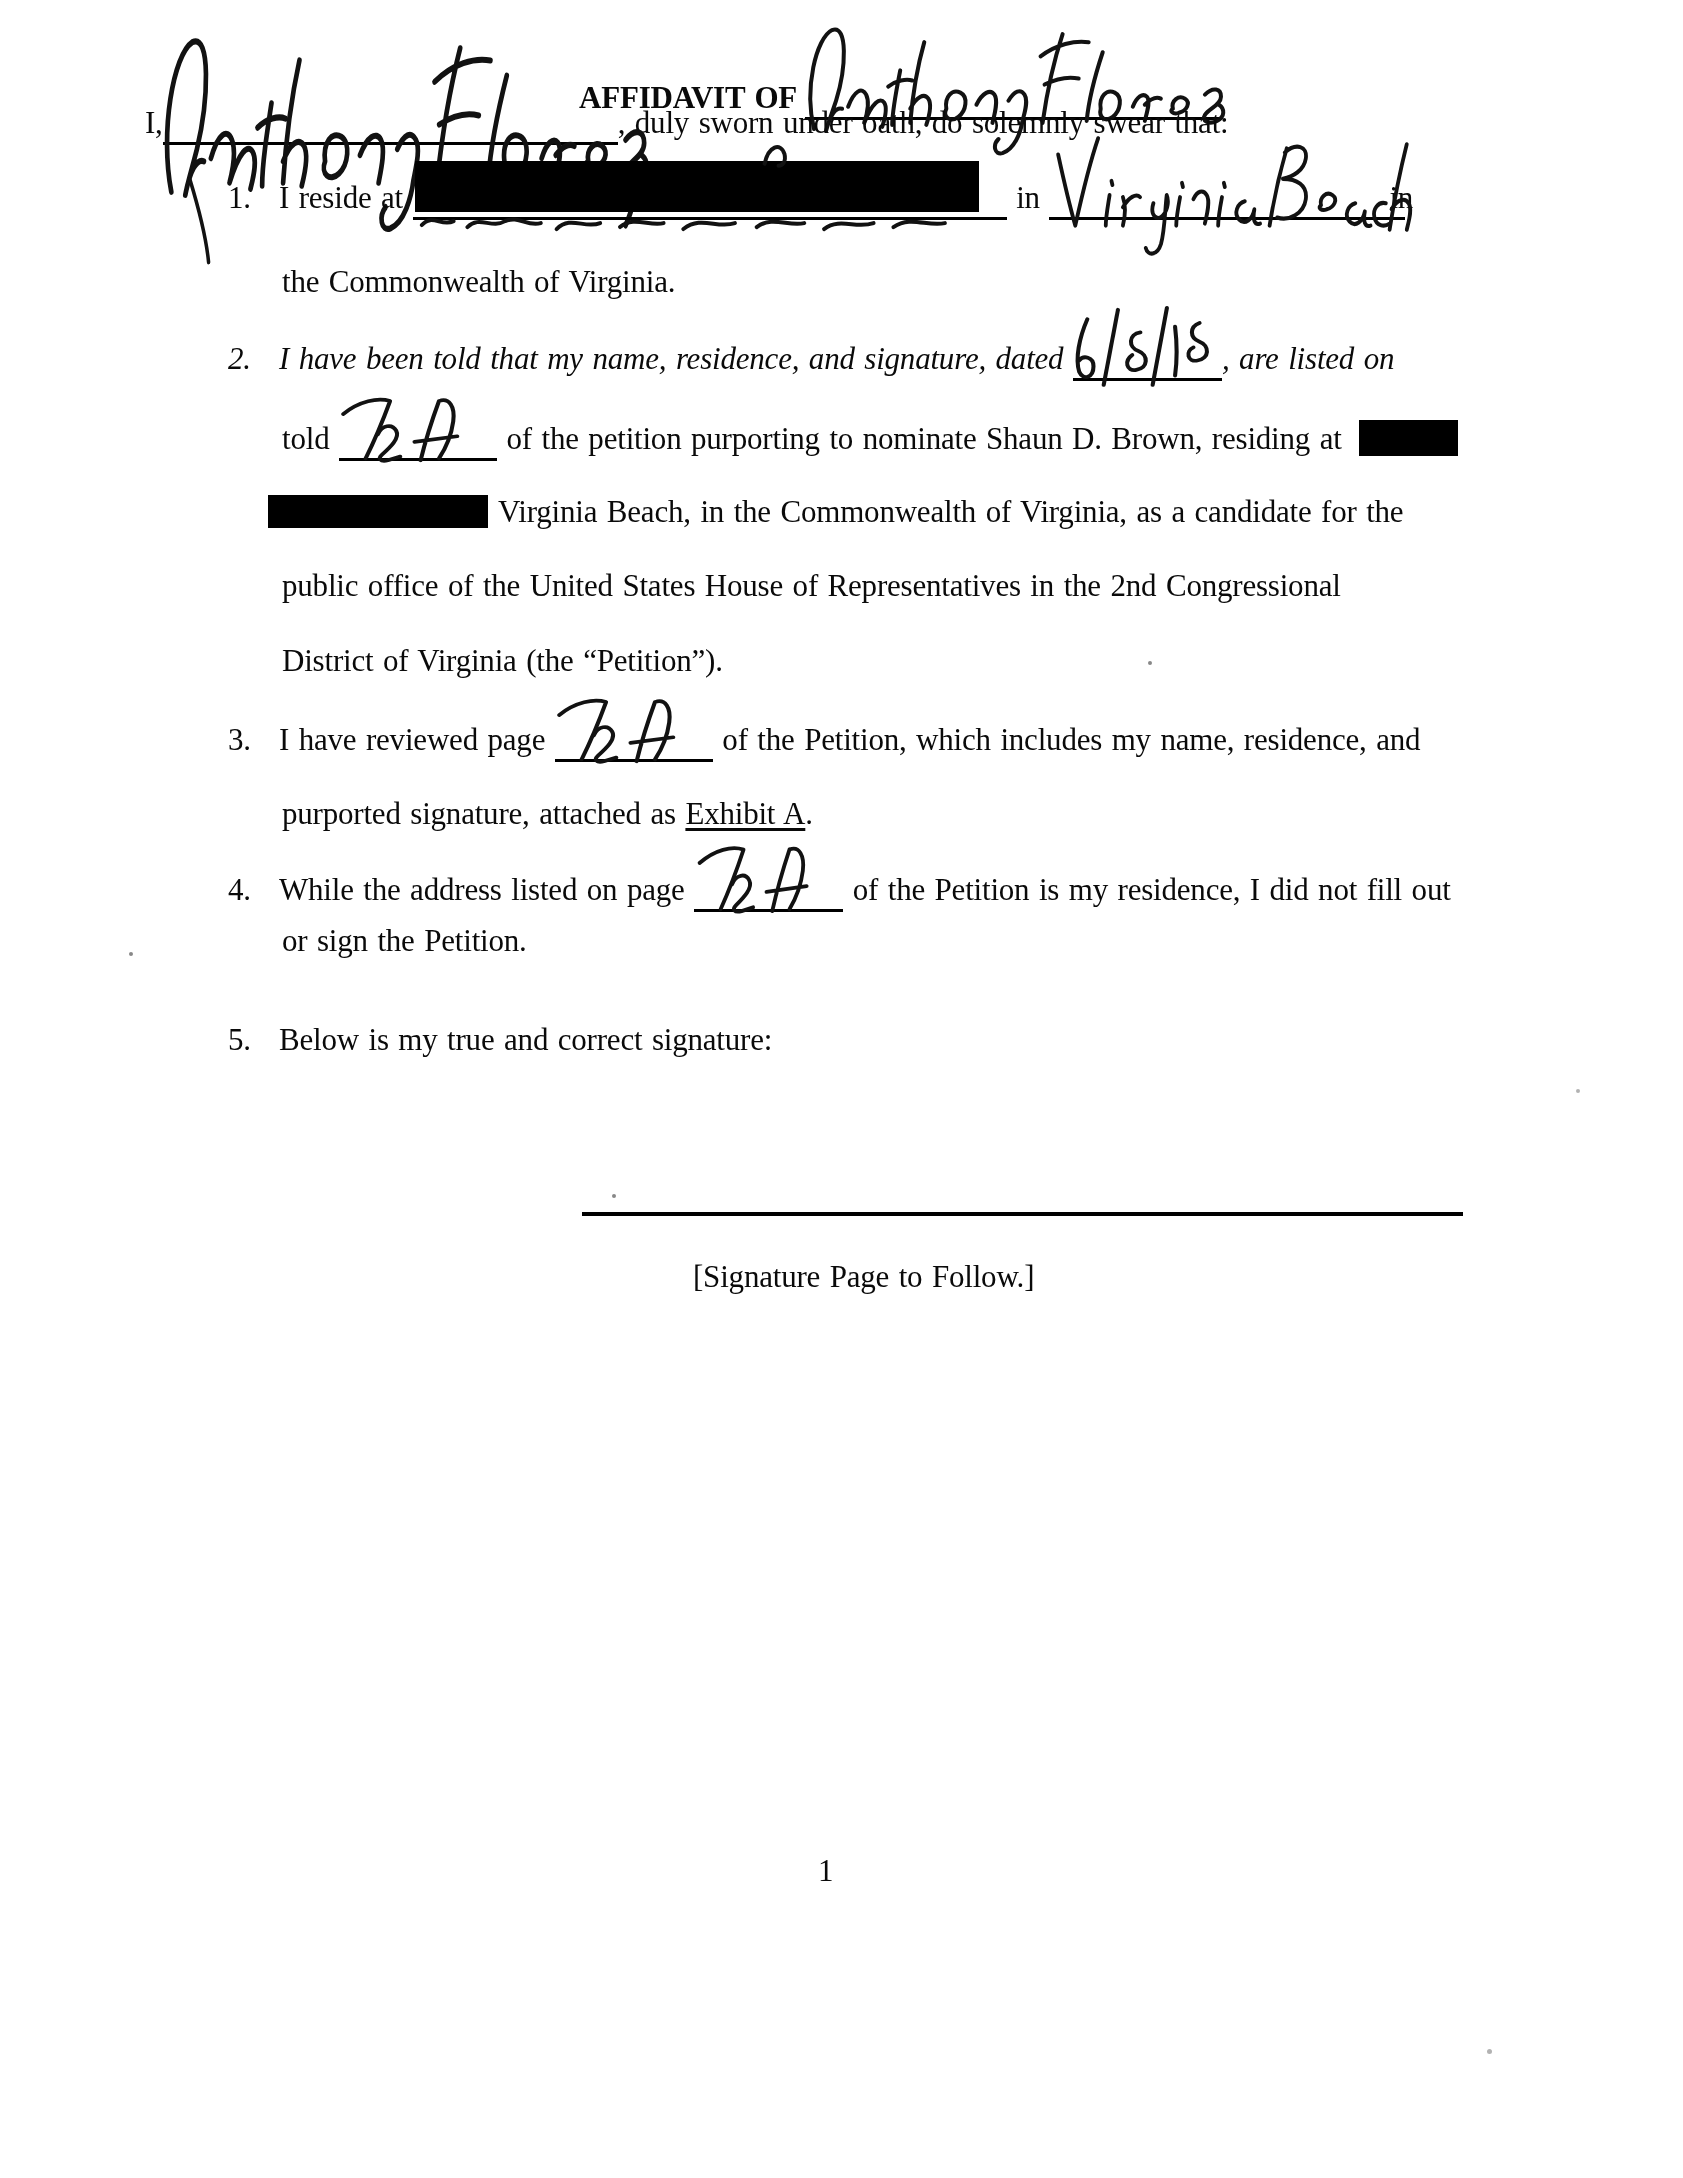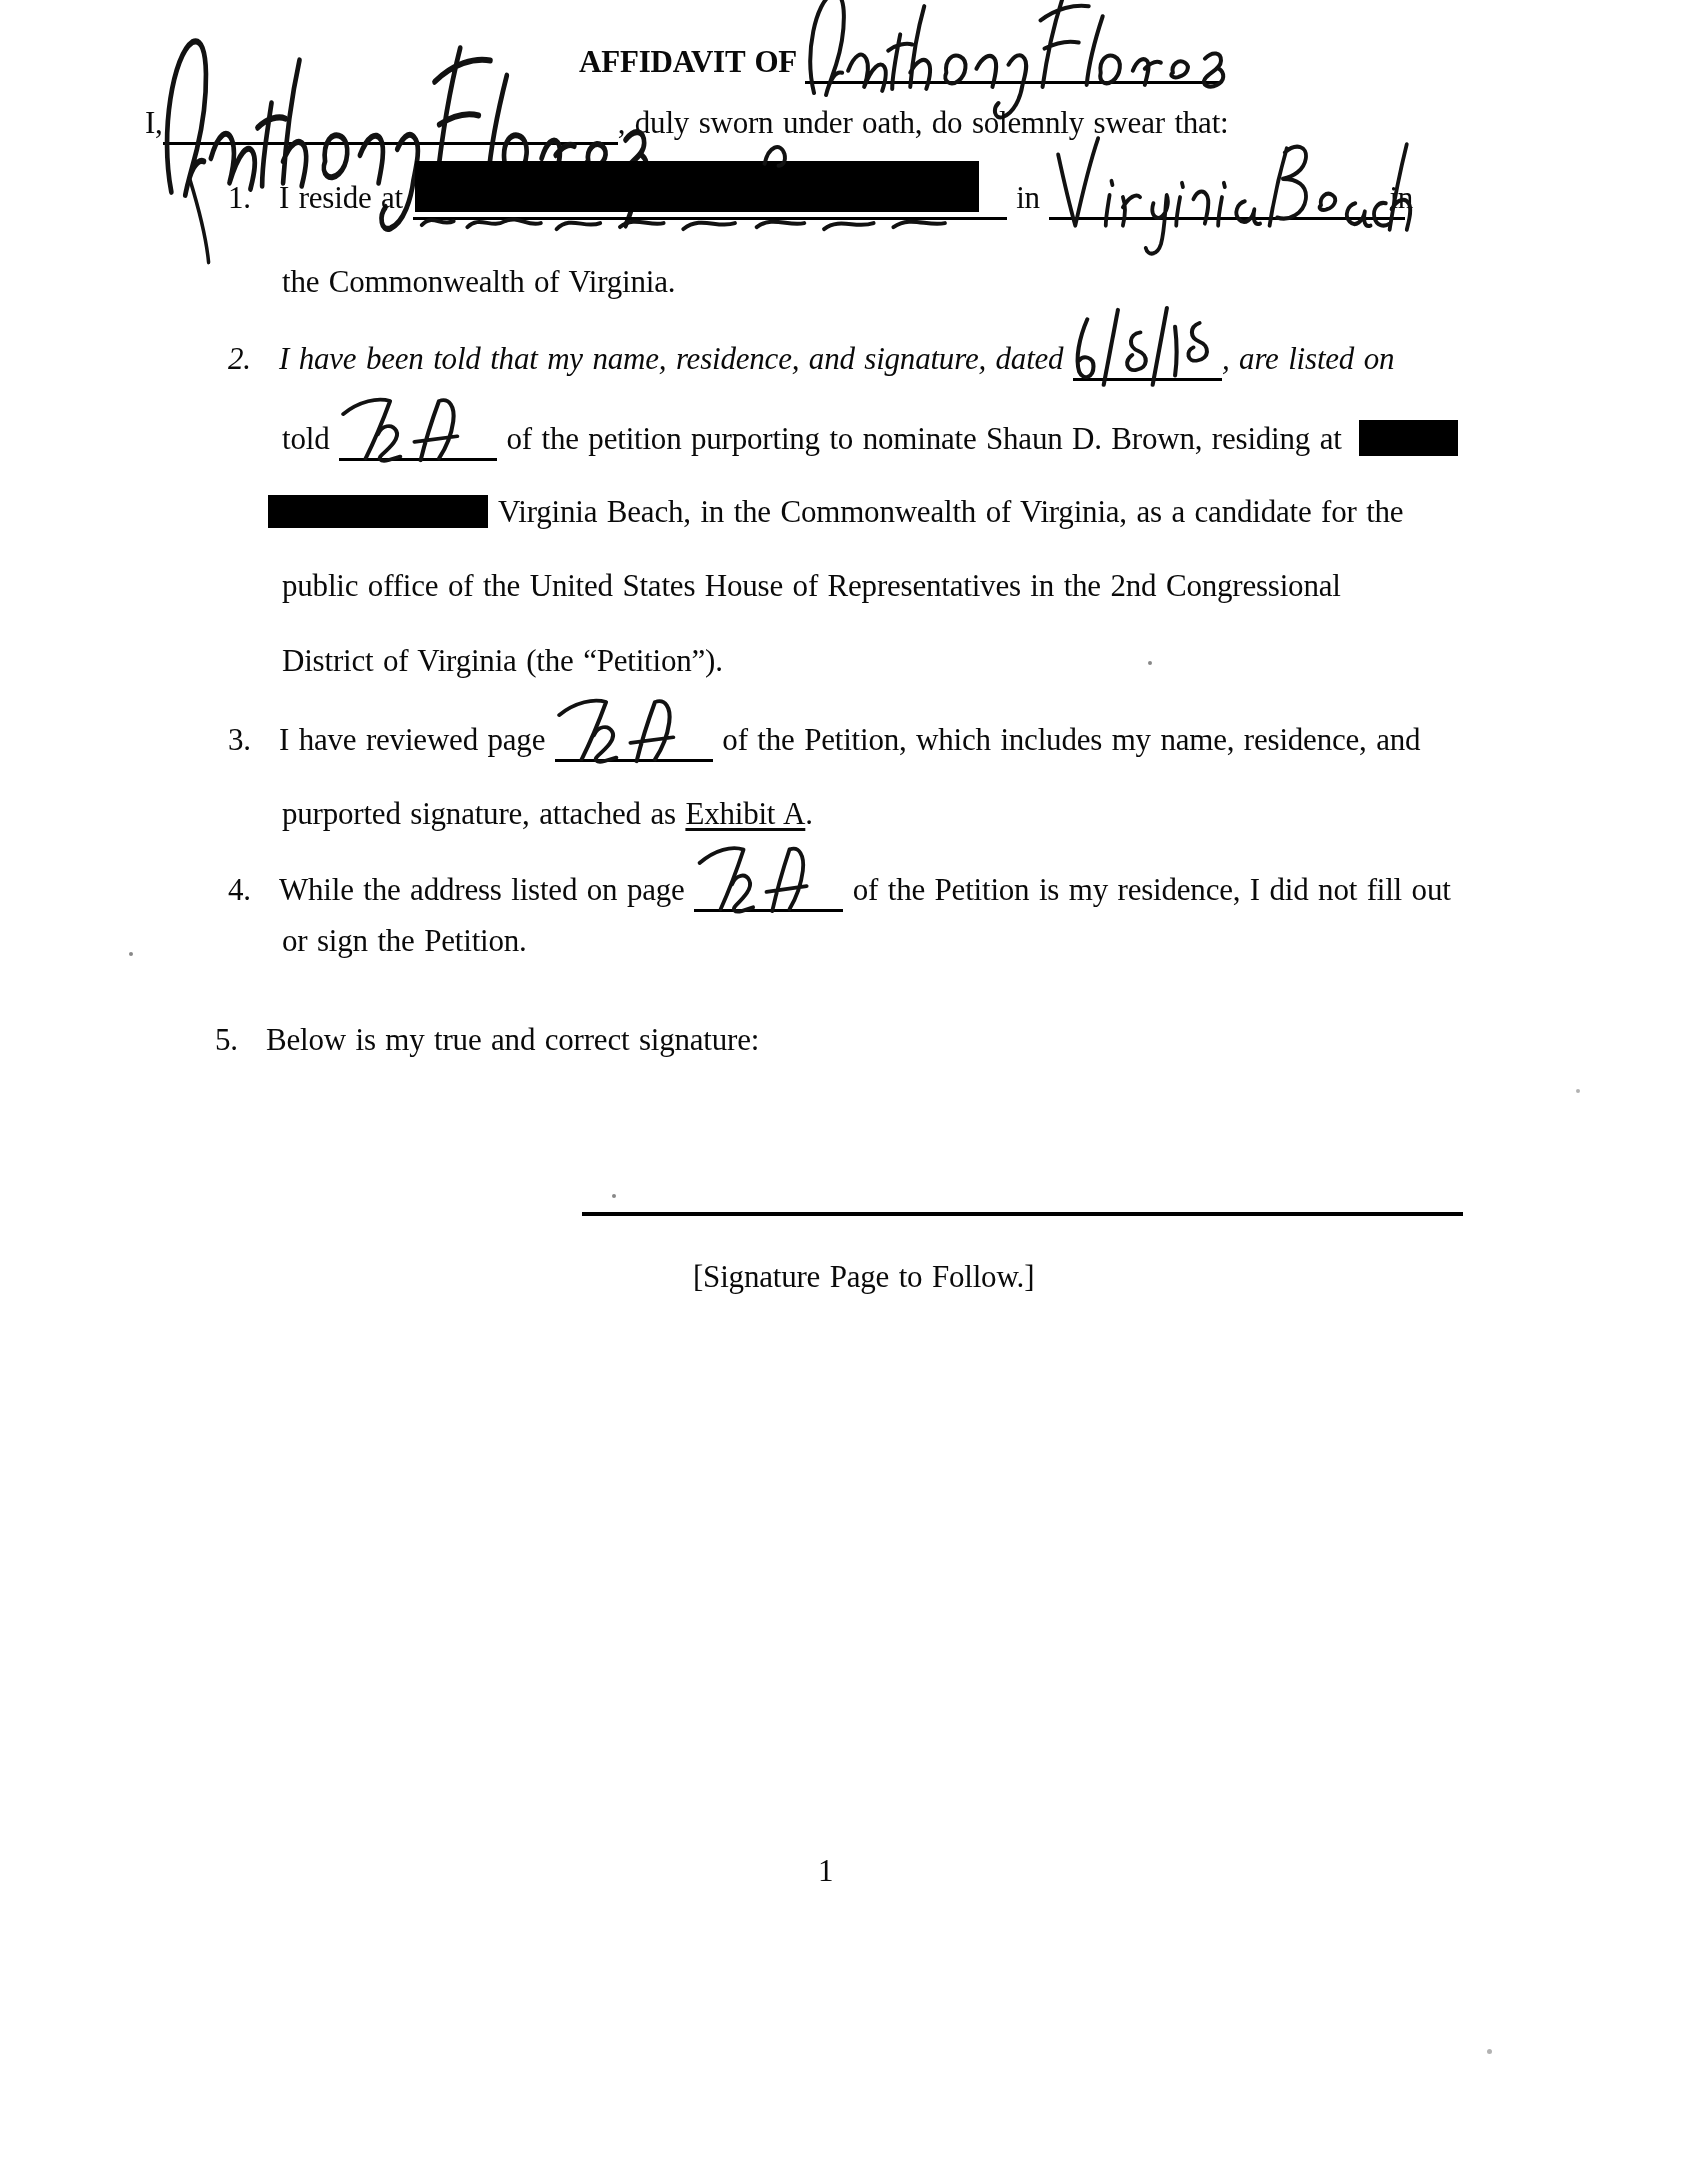--- a/index.html
+++ b/index.html
@@ -2,21 +2,21 @@
 <html><head>
 <meta charset="utf-8">
 <style>
   html,body{margin:0;padding:0;background:#e8e8e8;}
   .page{
     position:relative;width:1683px;height:2178px;background:#ffffff;
     font-family:"Liberation Serif","DejaVu Serif",serif;color:#0a0a0a;
     overflow:hidden;margin:0 auto;
   }
   .line{position:absolute;white-space:nowrap;font-size:31px;letter-spacing:-0.2px;word-spacing:2px;}
-  .bold{font-weight:bold;}
+  .bold{font-weight:bold;margin-top:36px;}
   .num{display:inline-block;width:51px;}
   .blank{
     position:relative;display:inline-block;height:34px;
     border-bottom:3px solid #000;vertical-align:-12px;
   }
   .blank svg{position:absolute;overflow:visible;}
   .ink path{fill:none;stroke:#121212;stroke-linecap:round;stroke-linejoin:round;}
   .redact{display:inline-block;background:#000;}
   .redact.abs{position:absolute;}
   .u{text-decoration:underline;text-underline-offset:4px;}
@@ -178,21 +178,21 @@
           <path d="M44,48 C48,38 58,36 62,44 C66,52 56,62 48,70 C44,74 46,78 54,76 L66,72"></path>
           <path d="M104,12 C96,36 90,58 86,76 M104,12 C114,8 120,18 118,34 C116,50 110,64 104,74 M80,56 L122,50"></path>
         </g>
       </svg>
     </span>
     <span>of the Petition is my residence, I did not fill out</span>
   </div>
 
   <div class="line" style="left:282px;top:923px;">or sign the Petition.</div>
 
-  <div class="line" style="left:215px;top:1022px;">
+  <div class="line" style="left:228px;top:1022px;">
     <span class="num">5.</span><span>Below is my true and correct signature:</span>
   </div>
 
   <div class="rule" style="left:582px;top:1212px;width:881px;height:4px;"></div>
 
   <div class="line" style="left:645px;top:1259px;margin-left:48px;">[Signature Page to Follow.]</div>
 
   <div class="line" style="left:818px;top:1853px;">1</div>
 
   <div class="speck" style="left:1148px;top:661px;width:4px;height:4px;"></div>

